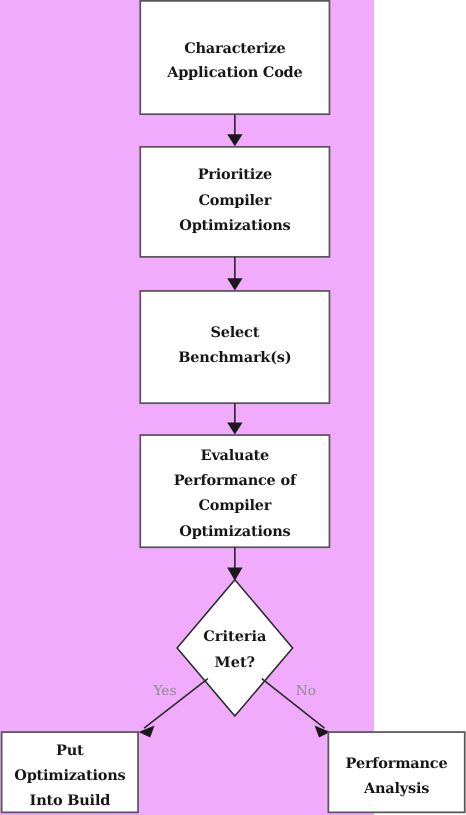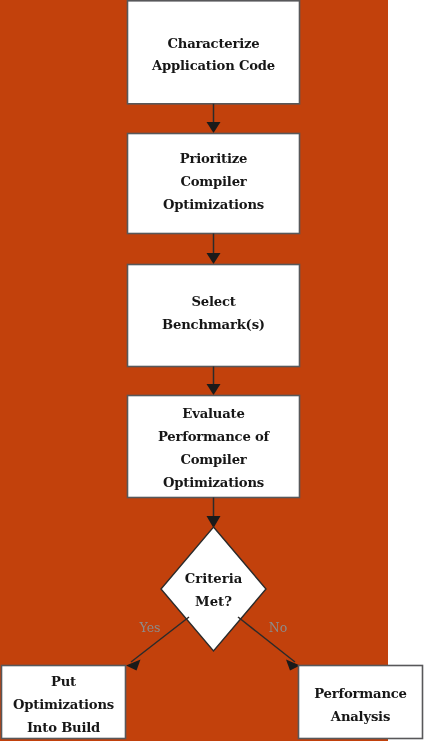--- a/index.html
+++ b/index.html
@@ -8,23 +8,23 @@
     background: #ffffff;
   }
   body {
     width: 424px;
     height: 741px;
     font-family: "DejaVu Serif", serif;
     overflow: hidden;
   }
   #flowchart-root {
     position: relative;
-    width: 388px;
+    width: 340px;
     height: 741px;
-    background: #c2410c;
+    background: #f0abfc;
   }
   svg#flow-svg {
     display: block;
     width: 424px;
     height: 741px;
   }
   .node-box {
     fill: #ffffff;
     stroke: #58585a;
     stroke-width: 1.6;

